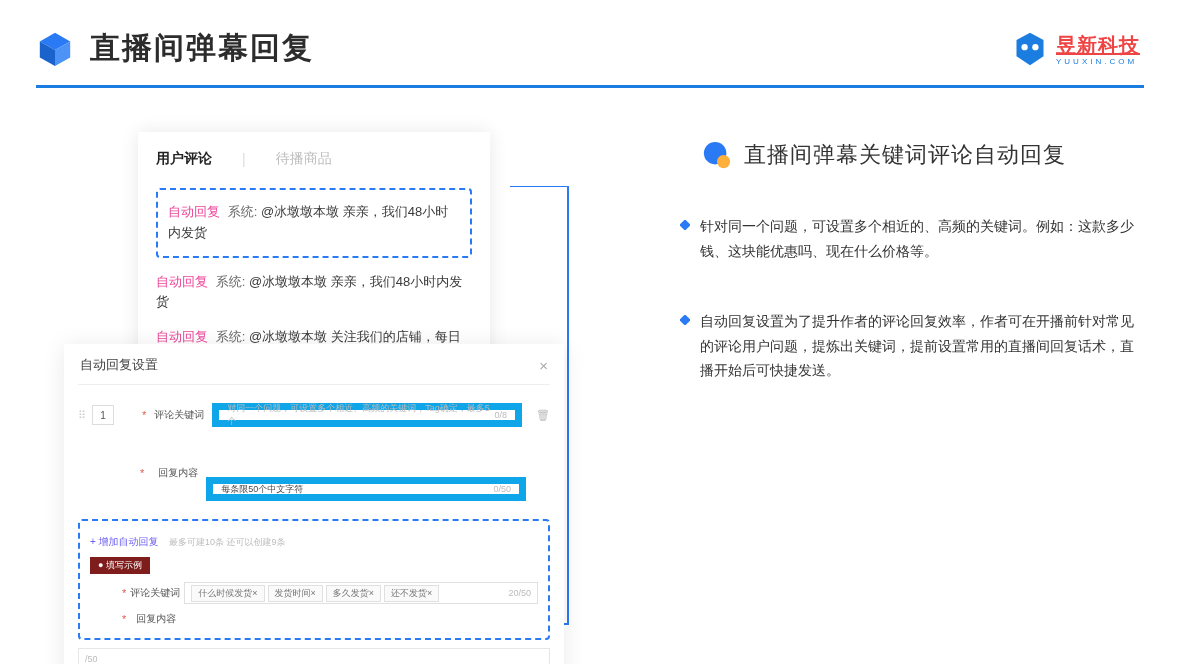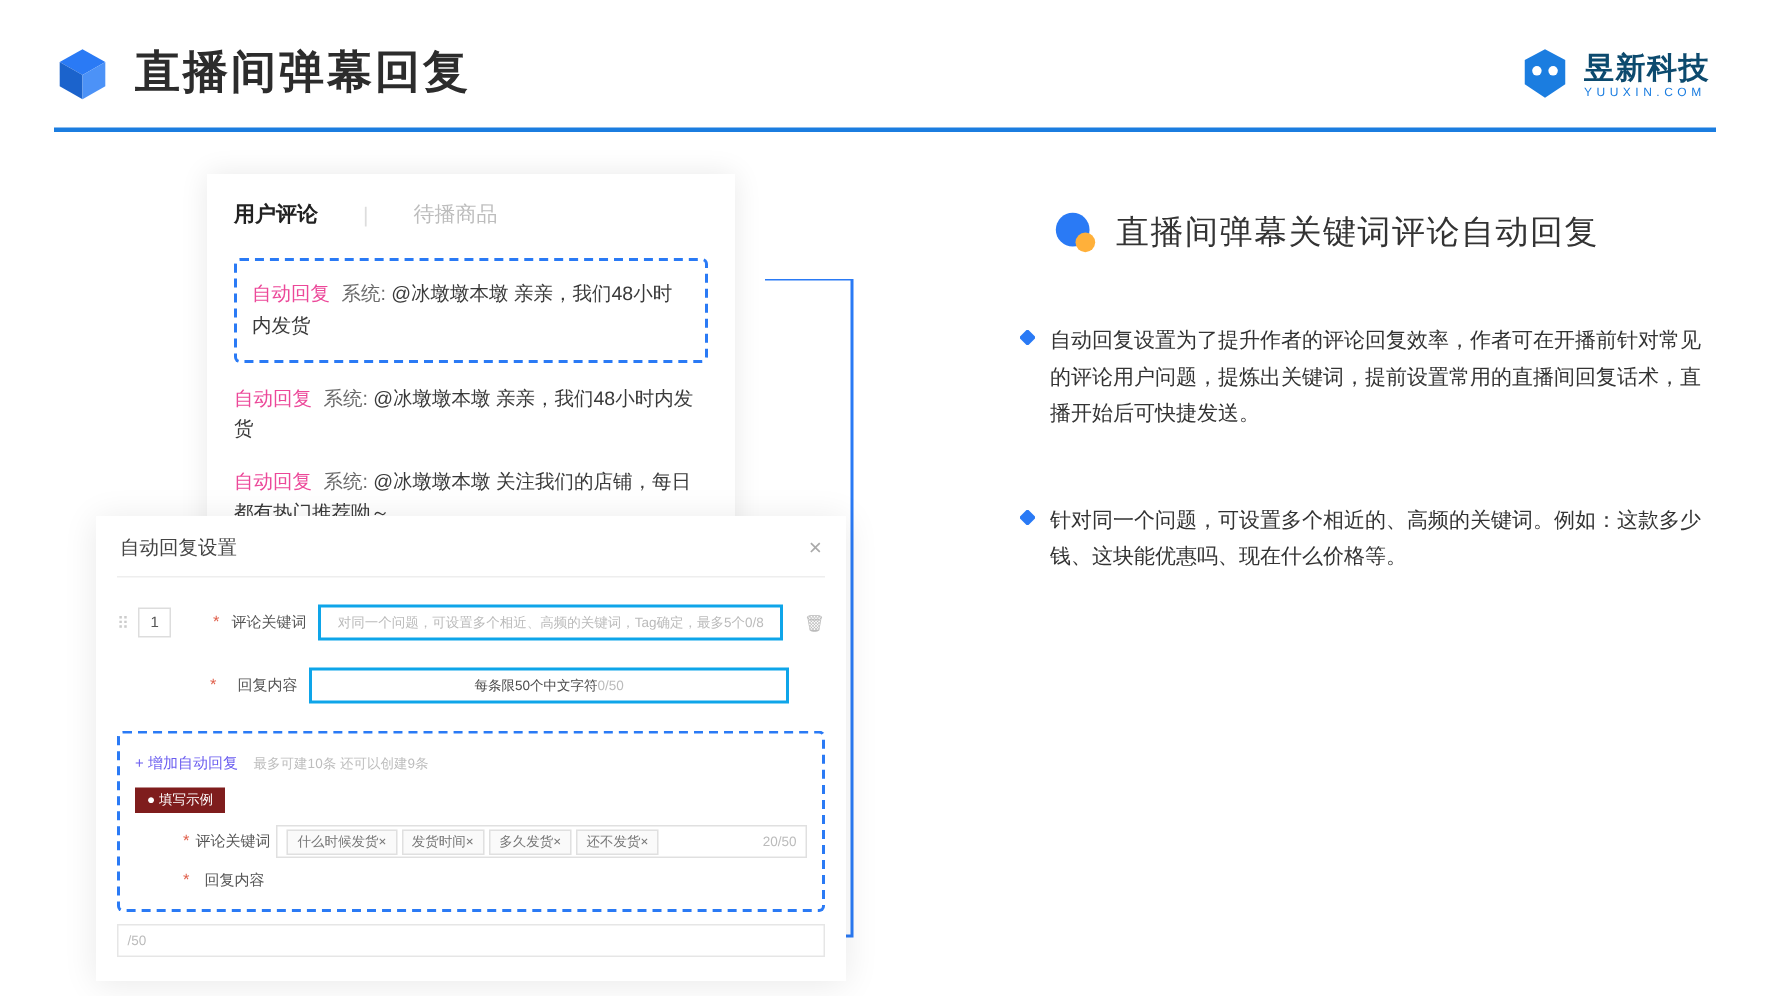--- a/index.html
+++ b/index.html
@@ -15,35 +15,35 @@
   display: flex;
   align-items: center;
   justify-content: space-between;
   padding: 28px 40px 12px 36px;
 }
 .header-left { display: flex; align-items: center; gap: 16px; }
 .cube-icon { width: 38px; height: 38px; position: relative; }
 .page-title { font-size: 30px; font-weight: 600; color: #2c2c2c; letter-spacing: 2px; }
 .brand { display: flex; align-items: center; gap: 8px; }
 .brand-logo { width: 36px; height: 36px; }
-.brand-text { font-size: 20px; font-weight: 600; color: #0c4a6e; letter-spacing: 1px; }
+.brand-text { font-size: 20px; font-weight: 600; color: #ef4444; letter-spacing: 1px; text-decoration: underline; }
 .brand-sub { font-size: 8px; color: #1b7de0; letter-spacing: 3px; margin-top:-2px;}
 .brand-stack { display:flex; flex-direction:column; align-items:flex-start;}
 .divider {
   height: 3px;
   background: #1b7de0;
   margin: 4px 36px 0 36px;
 }
 
 .content { display: flex; padding: 28px 38px 0 70px; gap: 46px; }
 .left-col { position: relative; width: 510px; }
 
 .comment-card {
   position: absolute;
-  left: 68px; top: 0;
+  left: 68px; top: 16px;
   width: 352px;
   background: #fff;
   box-shadow: 0 0 18px rgba(0,0,0,.09);
   padding: 18px 18px 26px 18px;
 }
 .tabs { display: flex; align-items: center; gap: 30px; font-size: 14px; }
 .tab-active { font-weight: 700; color: #222; }
 .tab-inactive { color: #bdbdbd; }
 .highlight-box {
   border: 2px dashed #2a7af5;
@@ -68,26 +68,26 @@
 .settings-title-row { display: flex; justify-content: space-between; align-items: center; padding: 0 2px 10px 2px; border-bottom: 1px solid #eee; }
 .settings-title { font-size: 13px; color: #444; }
 .close-x { font-size: 15px; color: #aaa; cursor: pointer; }
 
 .form-row { display: flex; align-items: center; gap: 8px; margin-top: 18px; font-size: 10px; }
 .handle-dots { color: #ccc; font-size: 11px; letter-spacing: -2px; }
 .index-box { width: 22px; height: 20px; border: 1px solid #ddd; display:flex; align-items:center; justify-content:center; font-size:10px; color:#555;}
 .req-star { color: #e0604c; font-size: 11px; }
 .field-label { color: #555; font-size: 10px; min-width: 46px; text-align: right; }
 .text-input {
-  flex: 1; height: 24px; border: 2px solid #0ea5e9;
+  flex: 1; height: 24px; border: 7px solid #0ea5e9;
   padding: 0 8px; font-size: 9px; color: #bbb;
-  display: flex; align-items: center; justify-content: center;
-  background: #fff;
-}
-.text-input.dark { color: #4a4a4a; }
+  display: flex; align-items: center; justify-content: space-between;
+  background: #fff;
+}
+.text-input.dark { color: #4a4a4a; margin-top: 32px; }
 .char-count { color: #bbb; font-size: 9px; }
 .trash-icon { color: #bbb; font-size: 11px; margin-left: 6px; }
 
 .example-wrap {
   border: 2px dashed #2a7af5;
   border-radius: 4px;
   margin-top: 18px;
   padding: 10px 10px 12px 10px;
 }
 .add-link { color: #6b5ef0; font-size: 10px; }
@@ -256,22 +256,22 @@
           <circle cx="14" cy="14" r="12" fill="#2a7af5"></circle>
           <circle cx="23" cy="23" r="7" fill="#ffb03a"></circle>
         </svg>
       </div>
       <div class="section-title">直播间弹幕关键词评论自动回复</div>
     </div>
     <div class="bullet-item">
       <svg class="diamond" viewBox="0 0 10 10">
           <rect x="1" y="1" width="8" height="8" transform="rotate(45 5 5)" fill="#2a7af5"></rect>
         </svg>
-      <div class="bullet-text">自动回复设置为了提升作者的评论回复效率，作者可在开播前针对常见的评论用户问题，提炼出关键词，提前设置常用的直播间回复话术，直播开始后可快捷发送。</div>
+      <div class="bullet-text">针对同一个问题，可设置多个相近的、高频的关键词。例如：这款多少钱、这块能优惠吗、现在什么价格等。</div>
     </div>
     <div class="bullet-item">
       <svg class="diamond" viewBox="0 0 10 10">
           <rect x="1" y="1" width="8" height="8" transform="rotate(45 5 5)" fill="#2a7af5"></rect>
         </svg>
-      <div class="bullet-text">针对同一个问题，可设置多个相近的、高频的关键词。例如：这款多少钱、这块能优惠吗、现在什么价格等。</div>
+      <div class="bullet-text">自动回复设置为了提升作者的评论回复效率，作者可在开播前针对常见的评论用户问题，提炼出关键词，提前设置常用的直播间回复话术，直播开始后可快捷发送。</div>
     </div>
   </div>
 </div>
 
 </body></html>

